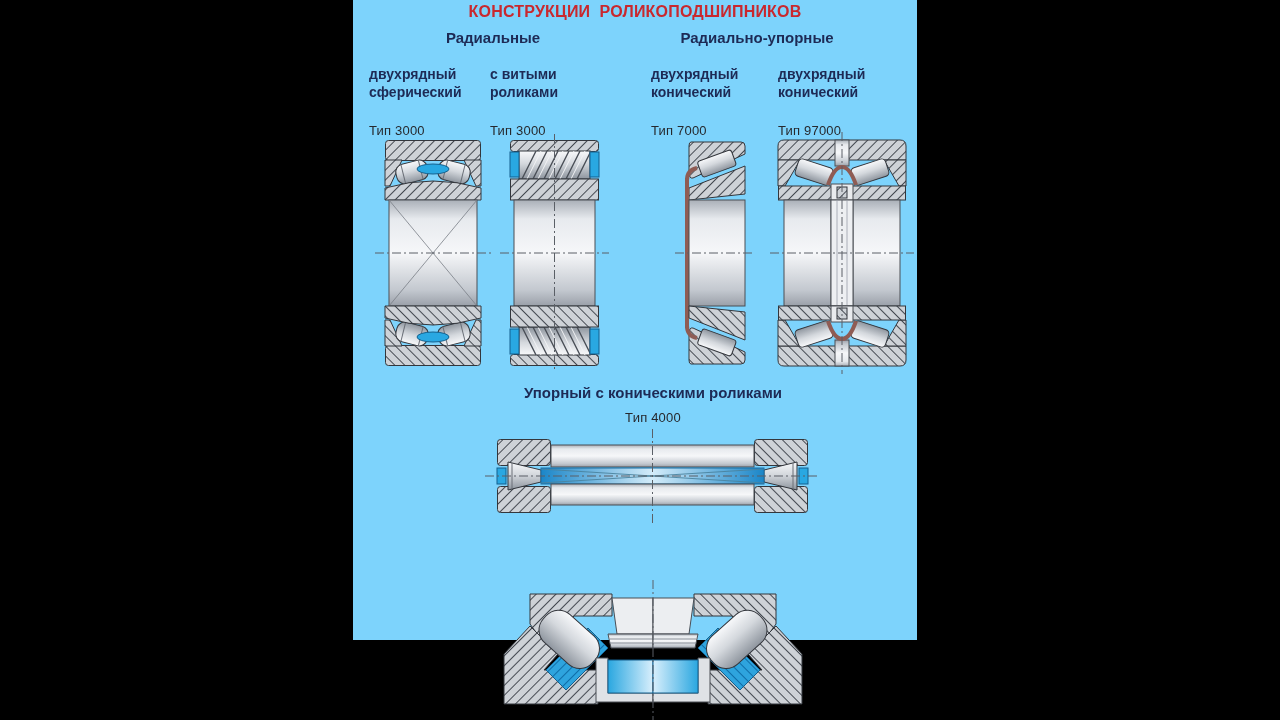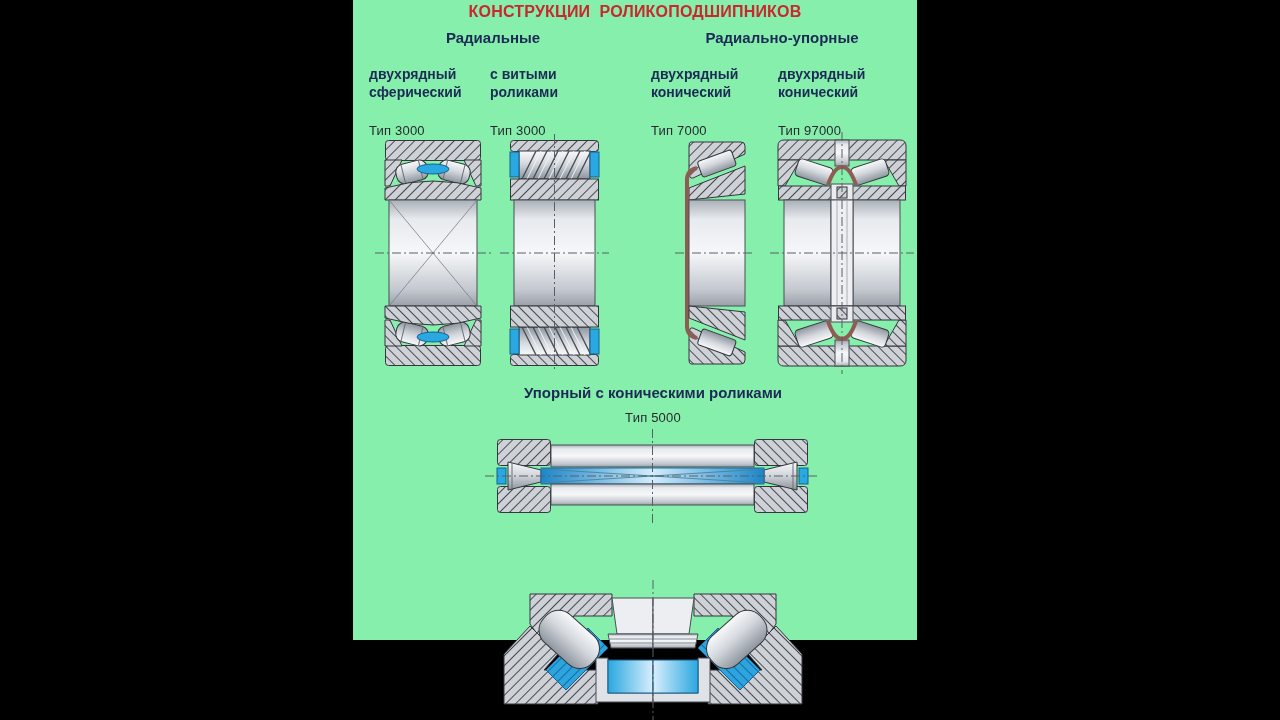--- a/index.html
+++ b/index.html
@@ -1,21 +1,21 @@
 <!DOCTYPE html>
 <html><head>
 <meta charset="utf-8">
 <style>
   html,body{margin:0;padding:0;}
   body{
     width:1280px;height:720px;background:#000;overflow:hidden;position:relative;
     font-family:"Liberation Sans", sans-serif;
   }
   .panel{
-    position:absolute;left:353px;top:0;width:564px;height:640px;background:#86efac;
+    position:absolute;left:353px;top:0;width:564px;height:640px;background:#7dd3fc;
   }
   .t-title{
     position:absolute;left:0;top:3px;width:564px;text-align:center;
     font-size:16px;font-weight:bold;color:#c9282e;white-space:pre;letter-spacing:.2px;
   }
   .group-label{
     position:absolute;top:29px;text-align:center;
     font-size:15px;font-weight:bold;color:#1d2a55;
   }
   .col{
@@ -72,21 +72,21 @@
       <stop offset="1" stop-color="#d9effc"></stop>
     </linearGradient>
   </defs>
 </svg>
 
 <div class="panel">
 
   <div class="t-title">КОНСТРУКЦИИ  РОЛИКОПОДШИПНИКОВ</div>
 
   <div class="group-label" style="left:40px;width:200px;">Радиальные</div>
-  <div class="group-label" style="left:329px;width:200px;text-align:center;">Радиально-упорные</div>
+  <div class="group-label" style="left:304px;width:200px;text-align:center;">Радиально-упорные</div>
 
   <div class="col" style="left:16px;">
     <div>двухрядный</div>
     <div>сферический</div>
     <div class="type-label">Тип 3000</div>
   </div>
   <div class="col" style="left:137px;">
     <div>с витыми</div>
     <div>роликами</div>
     <div class="type-label">Тип 3000</div>
@@ -179,21 +179,21 @@
     <rect x="75" y="60" width="47" height="106" fill="url(#gMetalV)" stroke="#4a4e55"></rect>
     <rect x="53" y="60" width="22" height="106" fill="#edeff2" stroke="#4a4e55"></rect>
     <line x1="59" y1="60" x2="59" y2="166" stroke="#9aa0a9" stroke-width="0.8"></line>
     <line x1="69" y1="60" x2="69" y2="166" stroke="#9aa0a9" stroke-width="0.8"></line>
     <use href="#b4top" transform="translate(0,226) scale(1,-1)"></use>
     <line class="cl" x1="-8" y1="113" x2="136" y2="113"></line>
     <line class="cl" x1="64" y1="-8" x2="64" y2="234"></line>
   </svg>
 
   <div class="section-title" style="top:384px;">Упорный с коническими роликами</div>
-  <div class="section-type" style="top:410px;">Тип 5000</div>
+  <div class="section-type" style="top:410px;">Тип 4000</div>
 
   <svg class="diagram" style="left:142px;top:437px;" width="315" height="78" viewBox="0 0 315 78">
     <g id="b9l">
       <rect x="2.5" y="2.5" width="53" height="26" rx="3" fill="url(#hatch)" class="outline"></rect>
       <rect x="2.5" y="49.5" width="53" height="26" rx="3" fill="url(#hatch)" class="outline"></rect>
       <rect x="2" y="31" width="9" height="16" fill="#29a8e2" stroke="#14618f"></rect>
       <polygon points="13,25 46,33 46,45 13,53" fill="url(#gRoller)" class="outline"></polygon>
       <line x1="17" y1="26" x2="17" y2="52" stroke="#6a6f77"></line>
     </g>
     <use href="#b9l" transform="translate(315,0) scale(-1,1)"></use>

